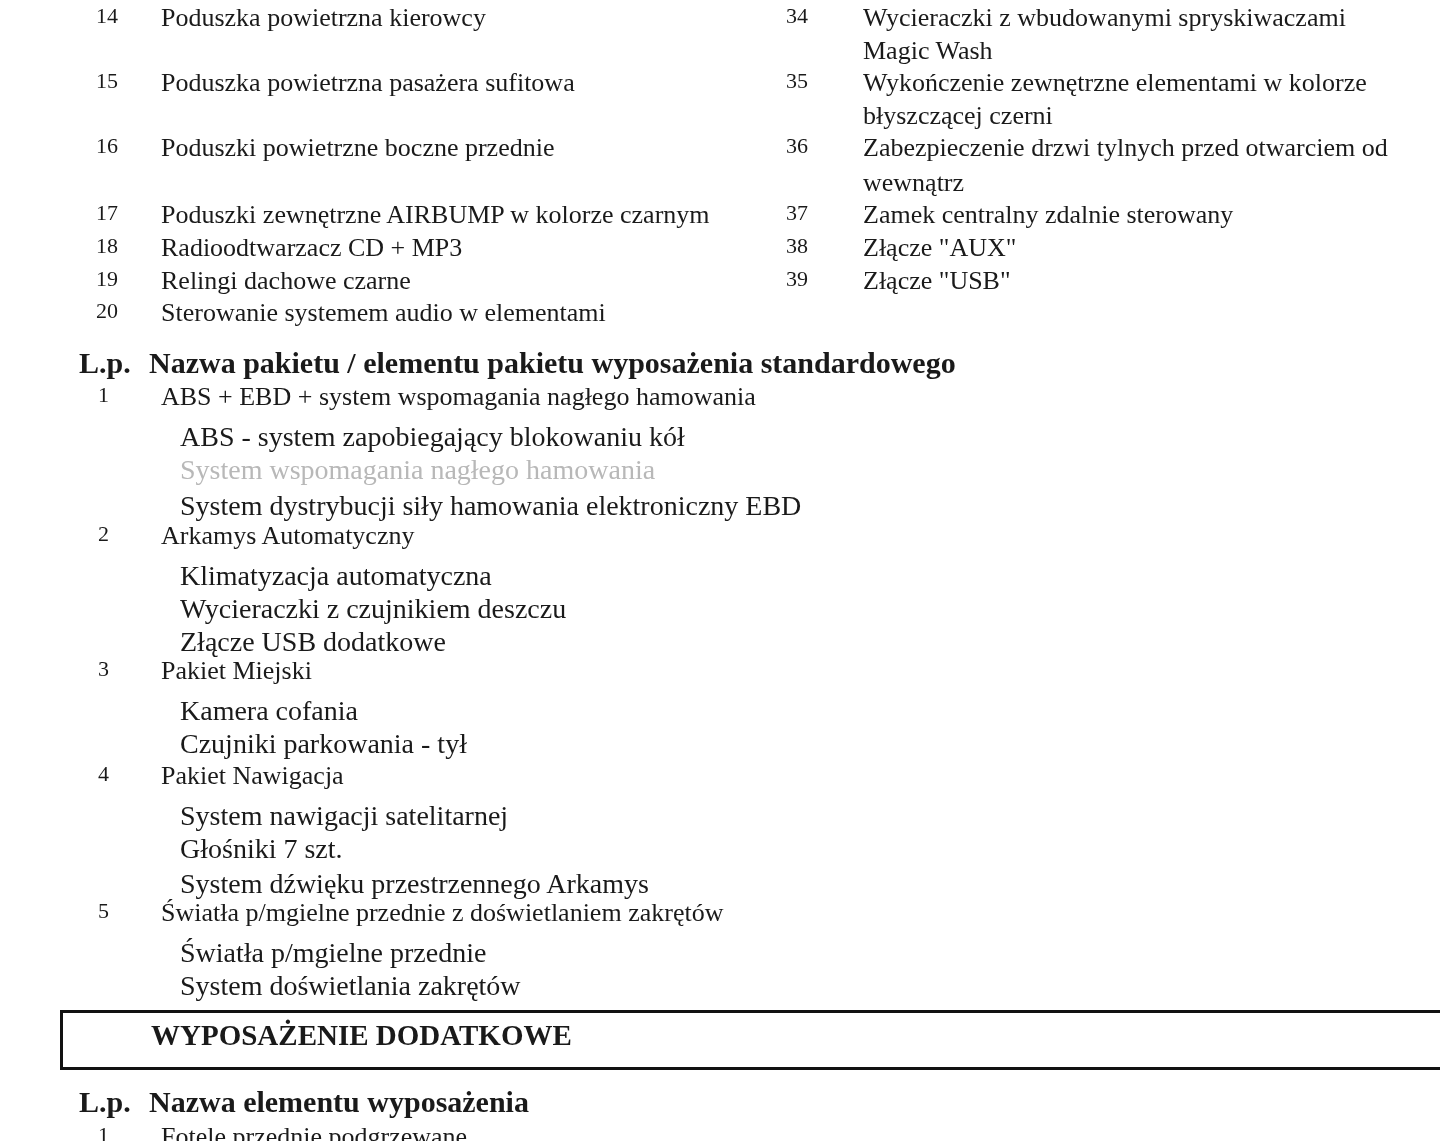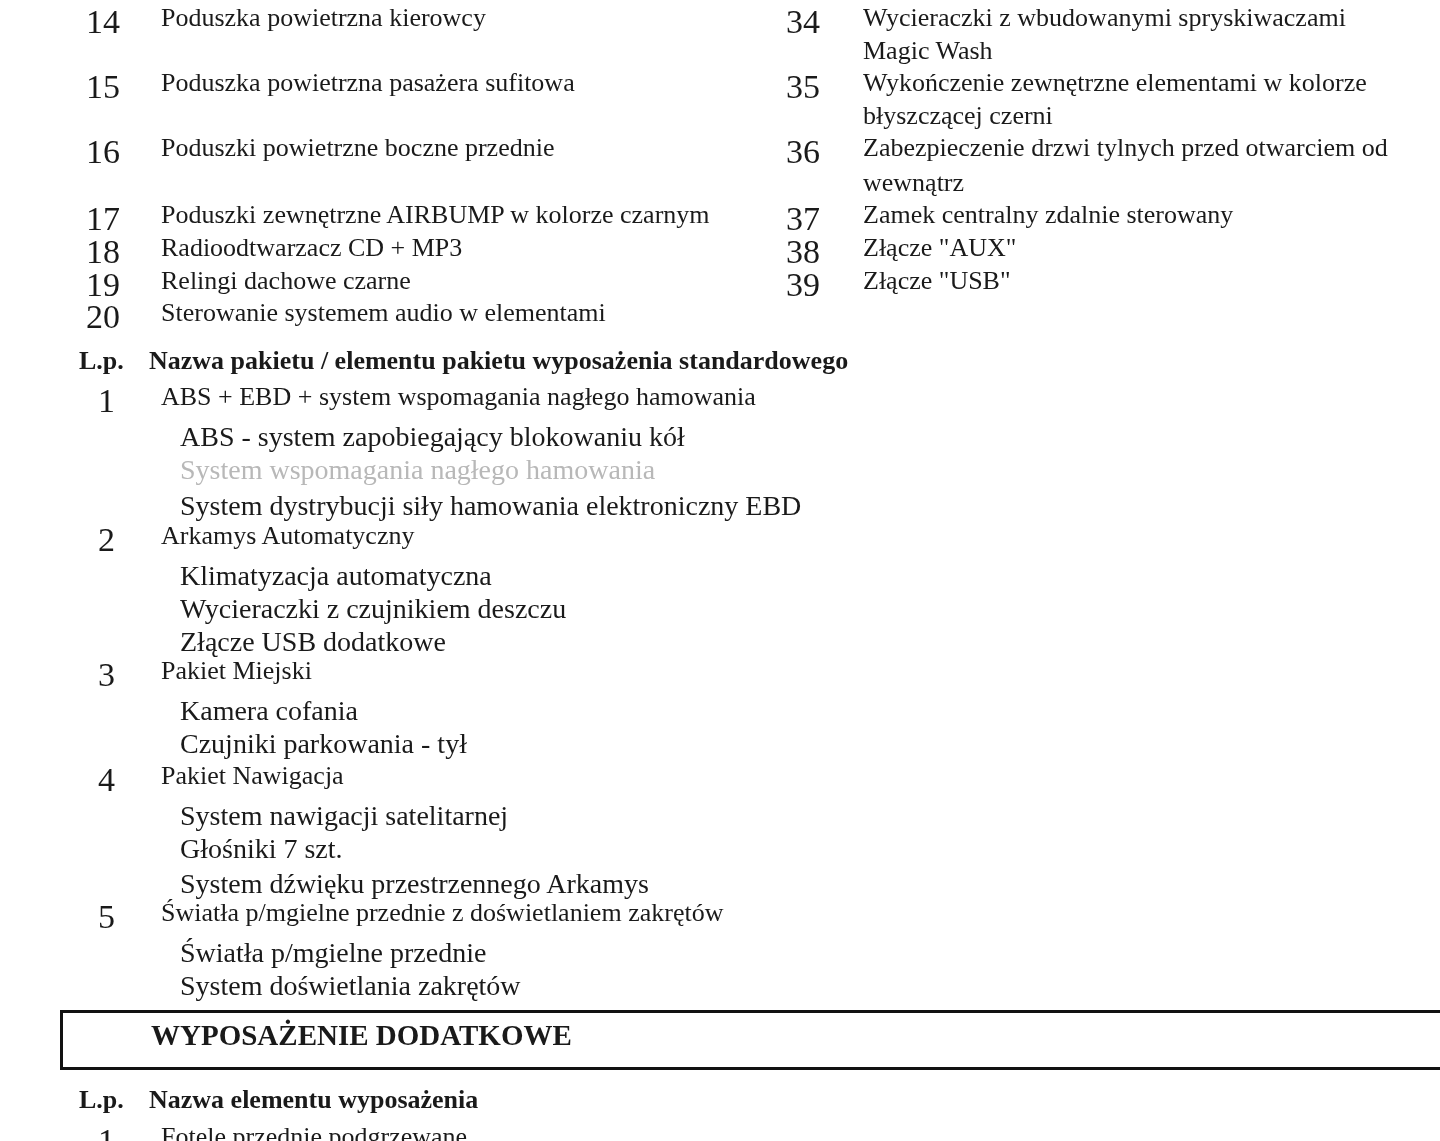--- a/index.html
+++ b/index.html
@@ -1,27 +1,27 @@
 <!DOCTYPE html>
 <html><head>
 <meta charset="utf-8">
 <style>
   html, body { margin: 0; padding: 0; background: #ffffff; }
   body {
     width: 1440px; height: 1141px; overflow: hidden; position: relative;
     font-family: "Liberation Serif", "DejaVu Serif", serif; color: #1a1a1a;
   }
   .abs { position: absolute; white-space: nowrap; }
-  .num { font-size: 34px; }
+  .num { font-size: 22px; }
   .txt { font-size: 26px; margin-left: 12px; }
-  .hdr { font-size: 26px; font-weight: bold; }
+  .hdr { font-size: 30px; font-weight: bold; }
   .sub { font-size: 28px; }
   .faded { color: #b8b8b8; }
   .num-left { left: 86px; width: 32px; text-align: right; }
-  .num-right { left: 786px; width: 32px; text-align: center; }
+  .num-right { left: 786px; width: 32px; text-align: left; }
   .box {
     position: absolute; left: 60px; top: 1010px; width: 1400px; height: 60px;
     border: 3px solid #111; border-right: none; box-sizing: border-box;
   }
   .box-title { position: absolute; left: 88px; top: 6px; font-size: 29px; font-weight: bold; white-space: nowrap; }
 </style>
 </head>
 <body>
 
 <div>

